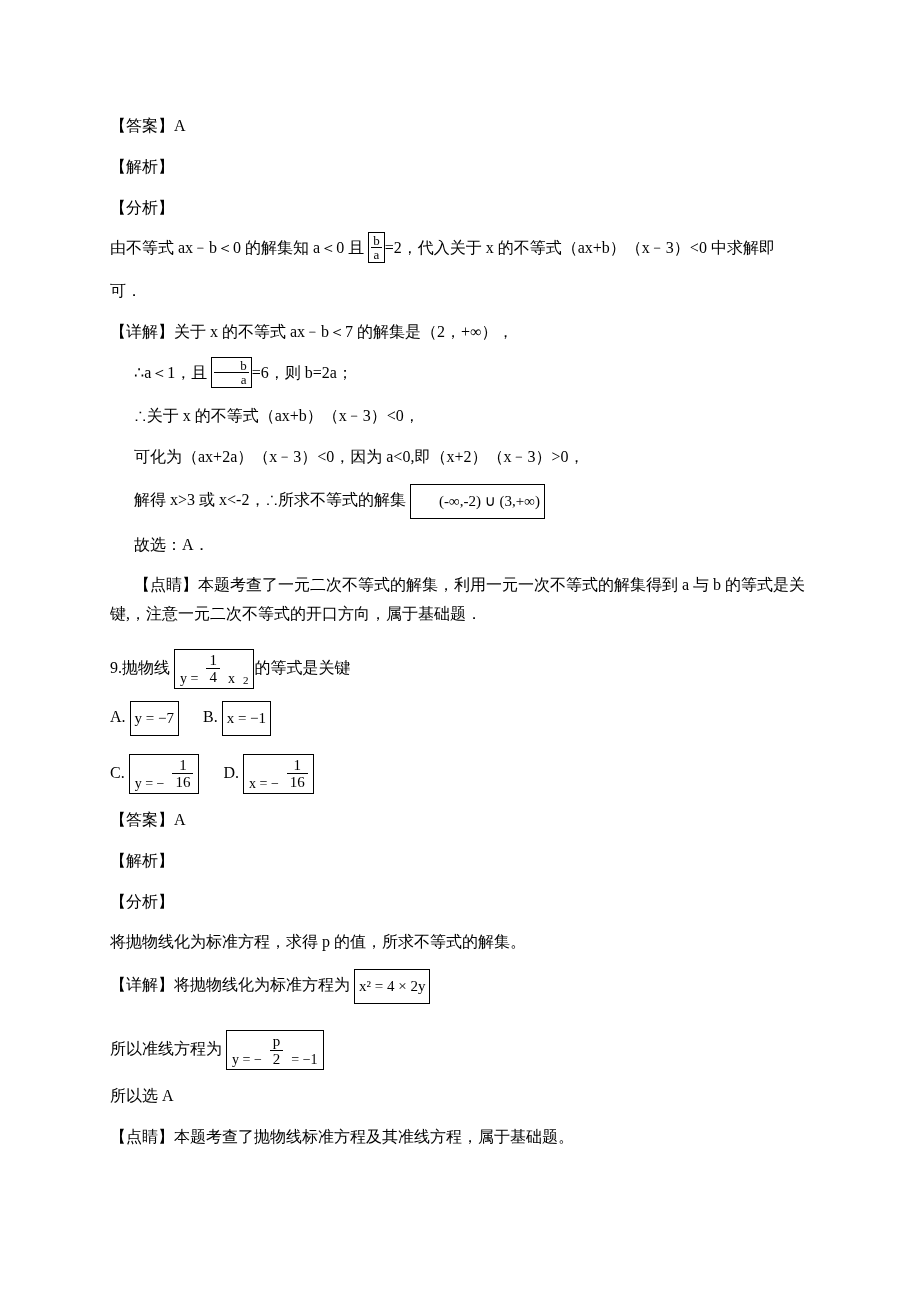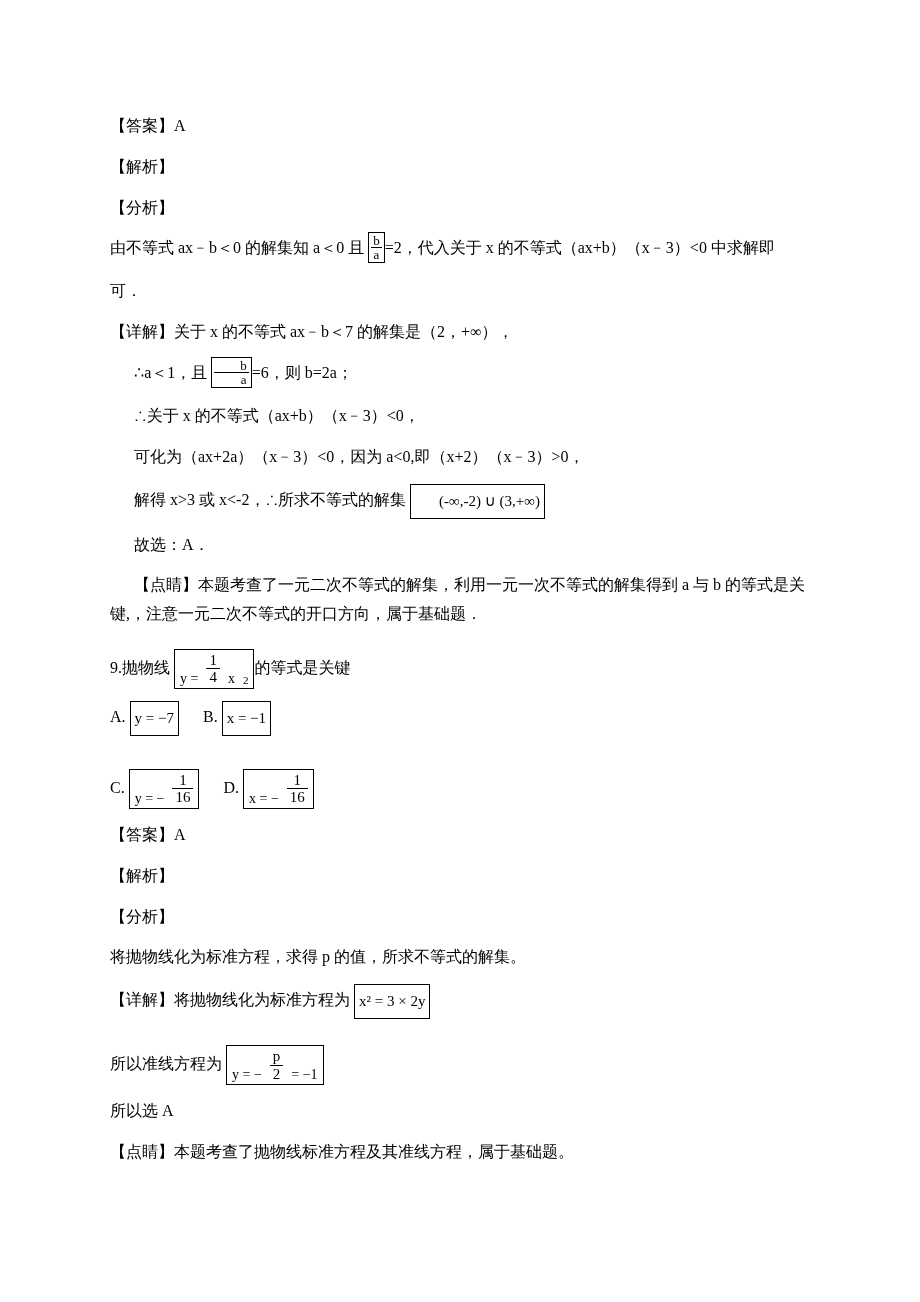--- a/index.html
+++ b/index.html
@@ -125,21 +125,21 @@
 </div>
 
 <div class="para">
   <span>A.</span>
   <span class="boxed">y = −7</span>
   &nbsp;&nbsp;&nbsp;&nbsp;
   <span>B.</span>
   <span class="boxed">x = −1</span>
 </div>
 
-<div class="para" style="margin-top:33px;">
+<div class="para" style="margin-top:18px;">
   <span>C.</span>
   <span class="frac-box">
     <span class="eq-line">y = − <span class="frac">
           <span class="num">1</span>
           <span class="den">16</span>
         </span></span>
   </span>
   &nbsp;&nbsp;&nbsp;&nbsp;
   <span>D.</span>
   <span class="frac-box">
@@ -150,21 +150,21 @@
   </span>
 </div>
 
 <div class="para">【答案】A</div>
 <div class="para">【解析】</div>
 <div class="para">【分析】</div>
 <div class="para">将抛物线化为标准方程，求得 p 的值，所求不等式的解集。</div>
 
 <div class="para">
   <span>【详解】将抛物线化为标准方程为</span>
-  <span class="boxed">x² = 3 × 2y</span>
+  <span class="boxed">x² = 4 × 2y</span>
 </div>
 
 <div class="para" style="margin-top:26px;">
   <span>所以准线方程为</span>
   <span class="frac-box">
     <span class="eq-line">y = − <span class="frac">
           <span class="num">p</span>
           <span class="den">2</span>
         </span> = −1</span>
   </span>

